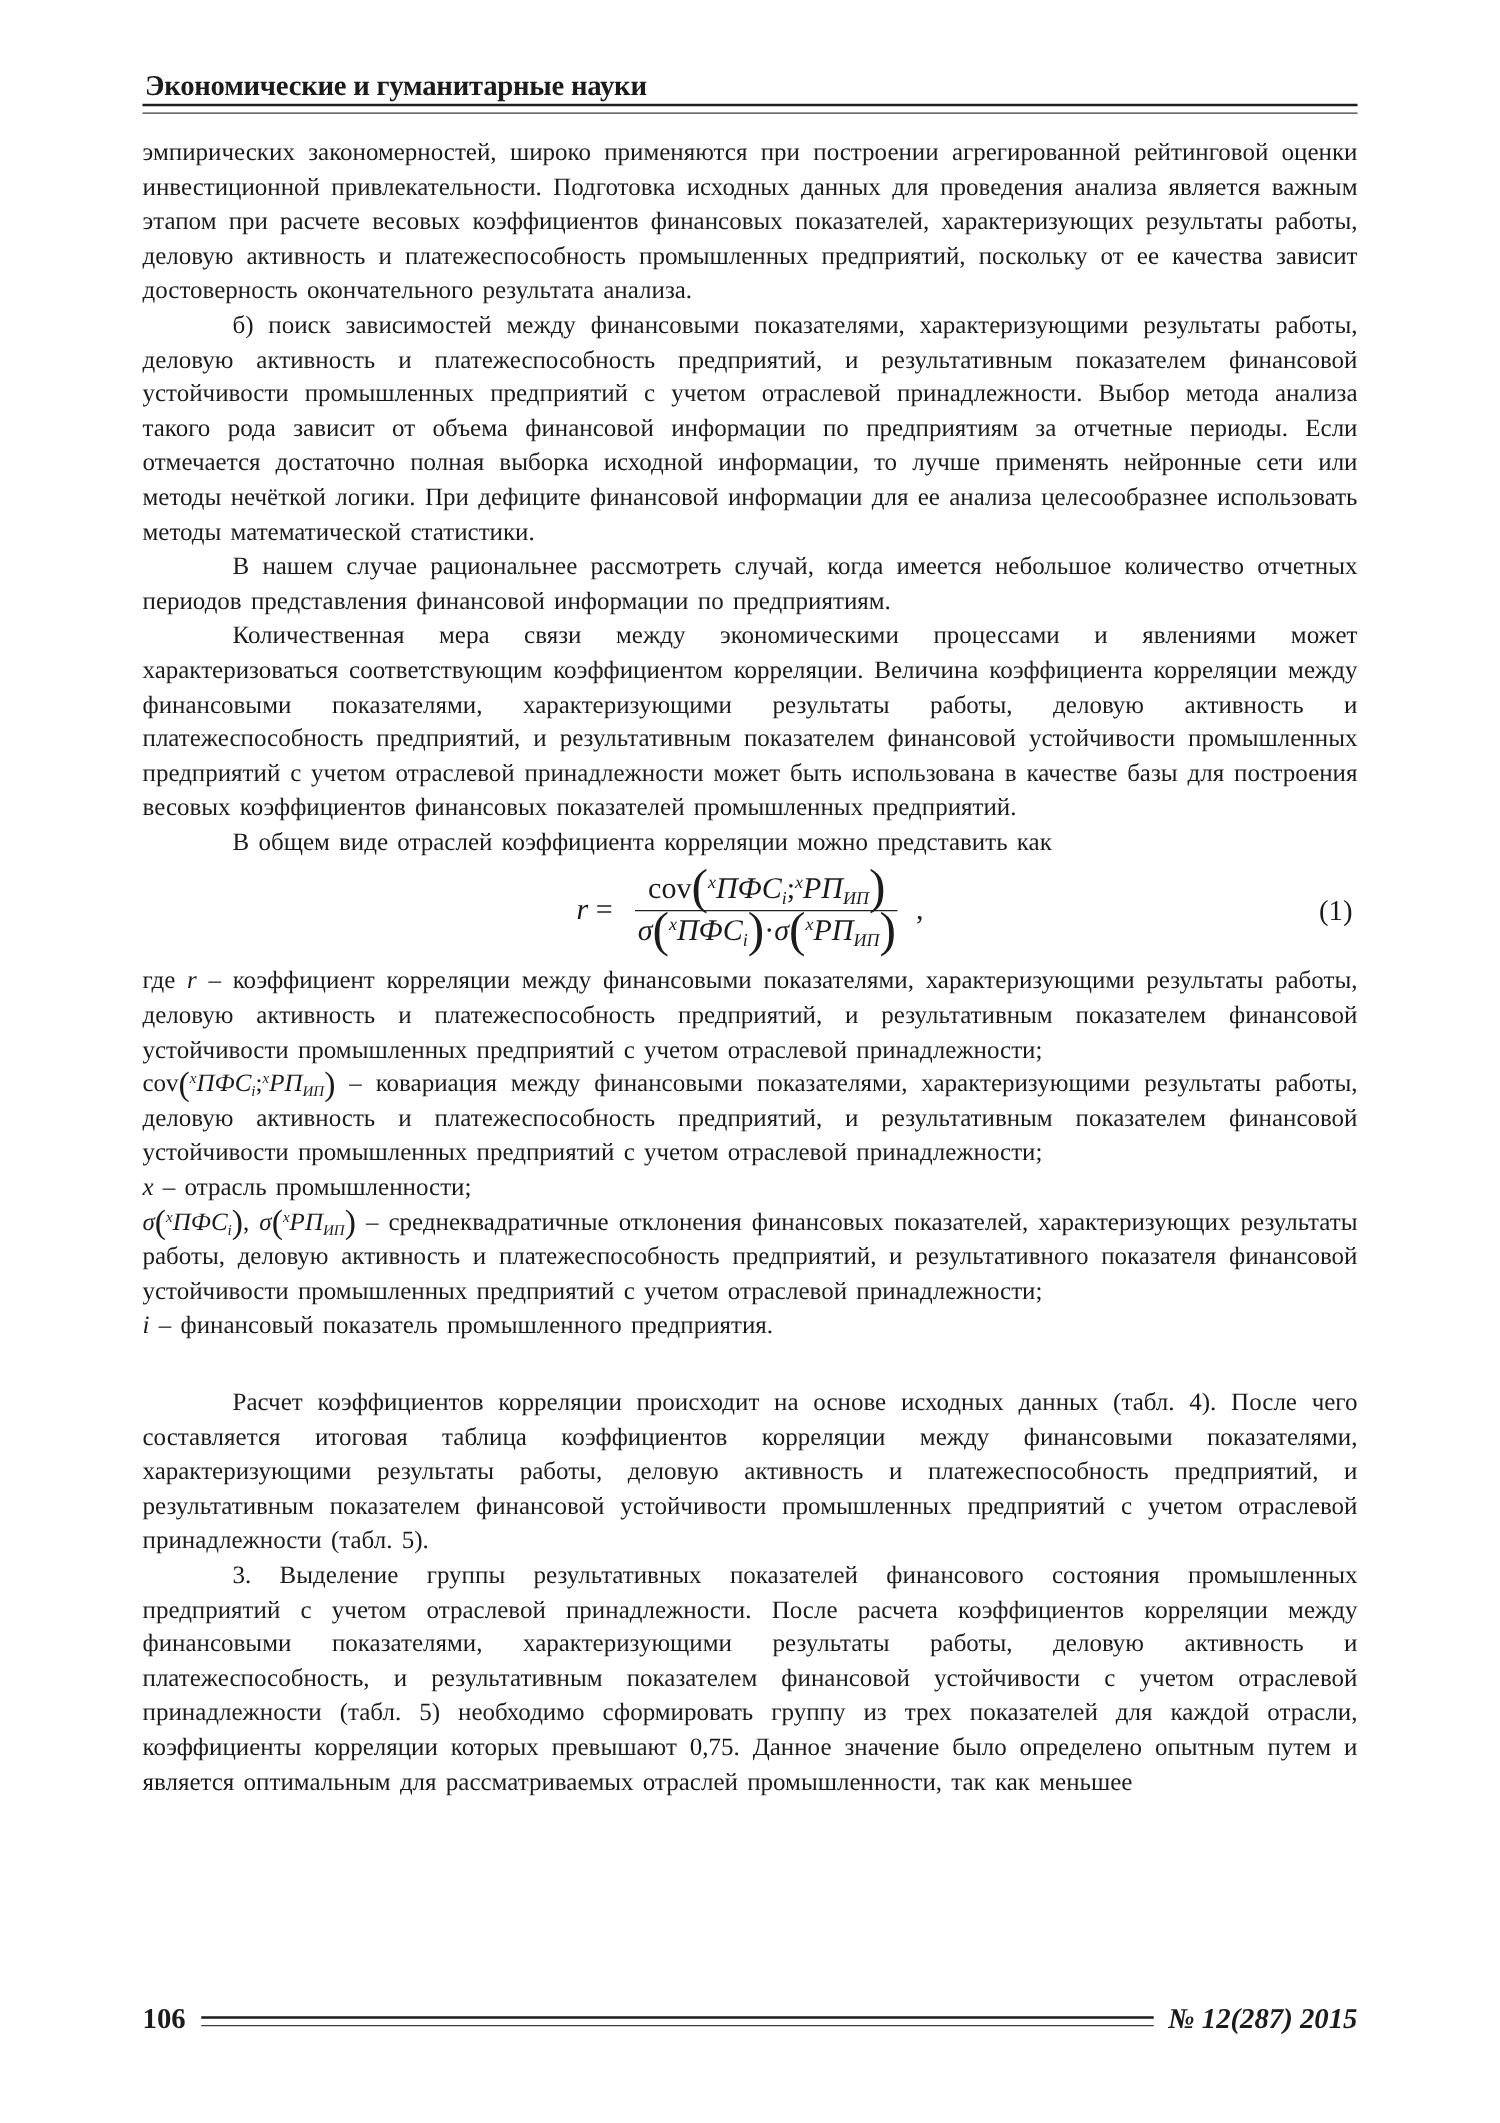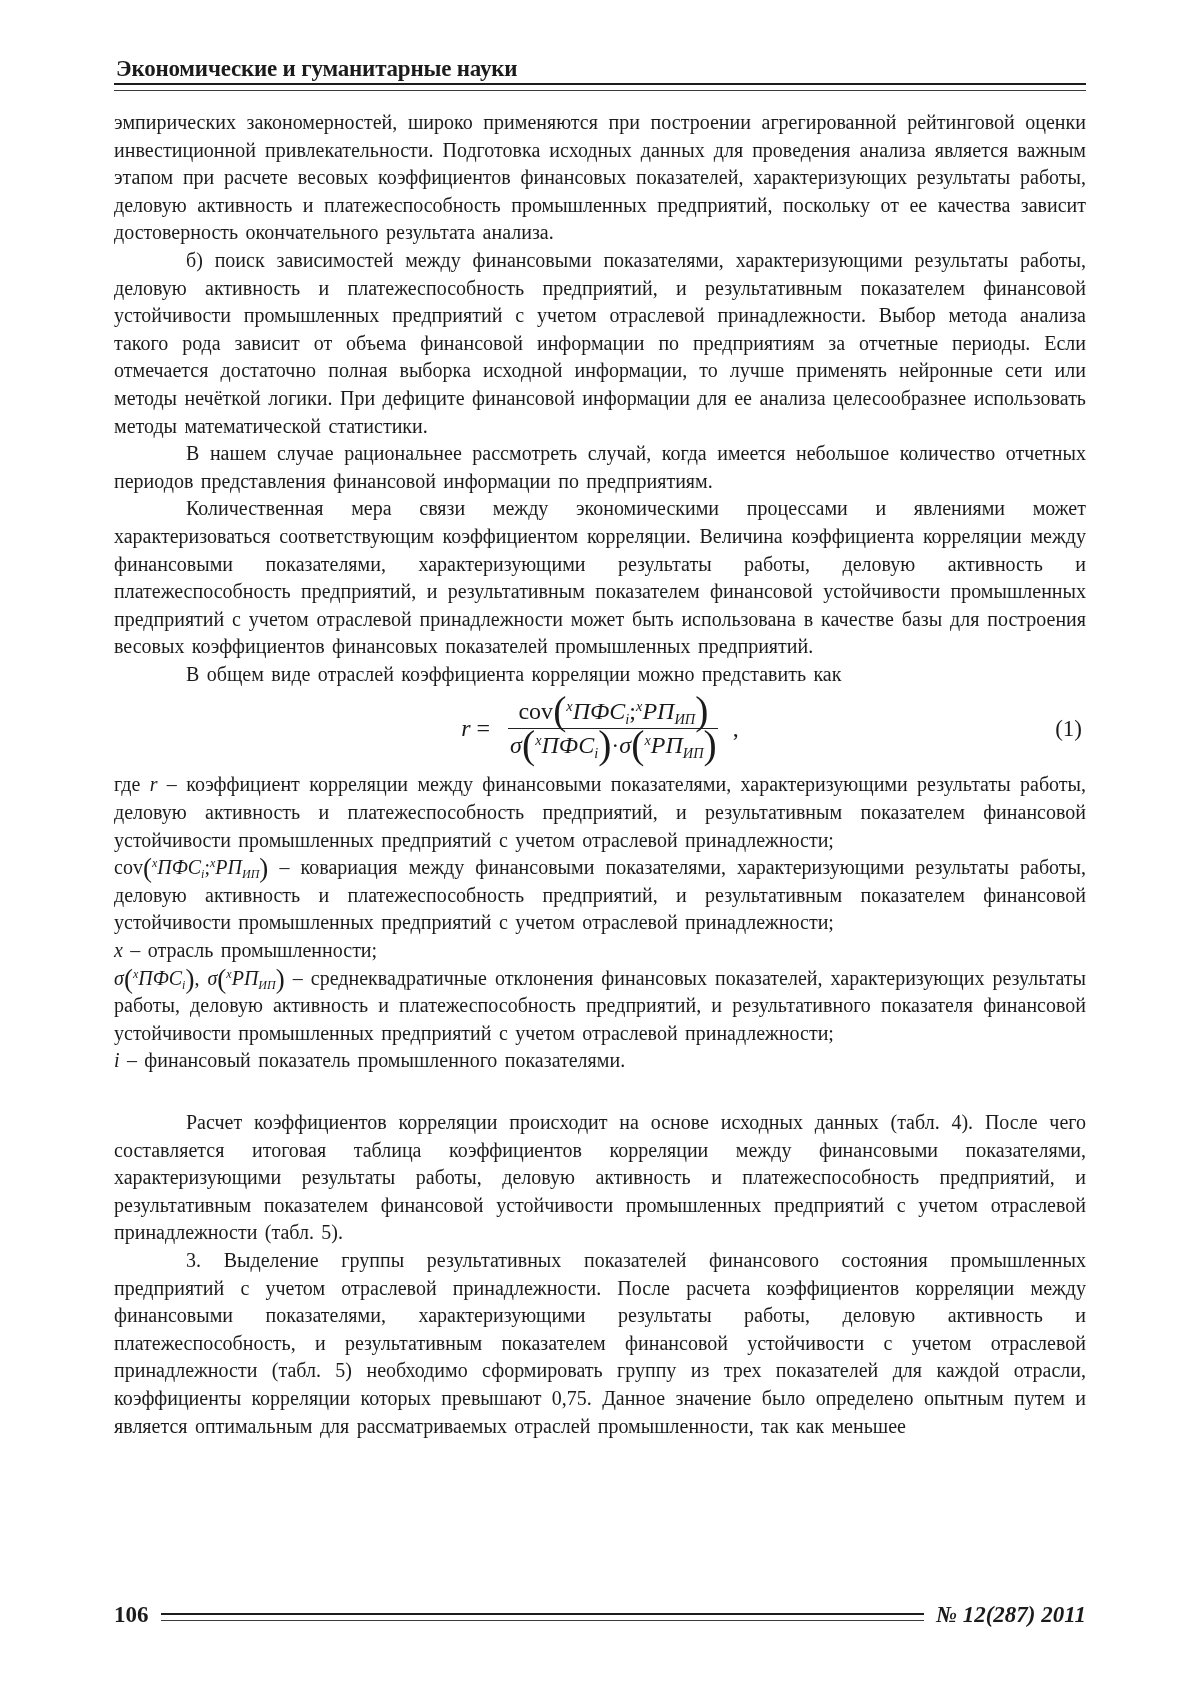--- a/index.html
+++ b/index.html
@@ -101,27 +101,27 @@
       <span>– ковариация между финансовыми показателями, характеризующими результаты работы, деловую активность и платежеспособность предприятий, и результативным показателем финансовой устойчивости промышленных предприятий с учетом отраслевой принадлежности;</span></p>
 
     <p class="para"><span class="it">x</span>
       <span>– отрасль промышленности;</span></p>
 
     <p class="para"><span><span class="it">σ</span><span class="paren-md">(</span><span class="ms-sup">x</span><span class="it">ПФС</span><span class="ms-sub">i</span><span class="paren-md">)</span><span>,</span></span>
       <span><span class="it">σ</span><span class="paren-md">(</span><span class="ms-sup">x</span><span class="it">РП</span><span class="ms-sub">ИП</span><span class="paren-md">)</span></span>
       <span>– среднеквадратичные отклонения финансовых показателей, характеризующих результаты работы, деловую активность и платежеспособность предприятий, и результативного показателя финансовой устойчивости промышленных предприятий с учетом отраслевой принадлежности;</span></p>
 
     <p class="para"><span class="it">i</span>
-      <span>– финансовый показатель промышленного показателями.</span></p>
+      <span>– финансовый показатель промышленного предприятия.</span></p>
 
     <p class="para indent gap-before">Расчет коэффициентов корреляции происходит на основе исходных данных (табл. 4). После чего составляется итоговая таблица коэффициентов корреляции между финансовыми показателями, характеризующими результаты работы, деловую активность и платежеспособность предприятий, и результативным показателем финансовой устойчивости промышленных предприятий с учетом отраслевой принадлежности (табл. 5).</p>
 
     <p class="para indent">3. Выделение группы результативных показателей финансового состояния промышленных предприятий с учетом отраслевой принадлежности. После расчета коэффициентов корреляции между финансовыми показателями, характеризующими результаты работы, деловую активность и платежеспособность, и результативным показателем финансовой устойчивости с учетом отраслевой принадлежности (табл. 5) необходимо сформировать группу из трех показателей для каждой отрасли, коэффициенты корреляции которых превышают 0,75. Данное значение было определено опытным путем и является оптимальным для рассматриваемых отраслей промышленности, так как меньшее</p>
 
   </div>
 
   <div class="page-footer">
     <span class="footer-page-number">106</span>
     <span class="footer-rule"></span>
-    <span class="footer-issue">№ 12(287) 2011</span>
+    <span class="footer-issue">№ 12(287) 2015</span>
   </div>
 
 </div>
 
 </body></html>

